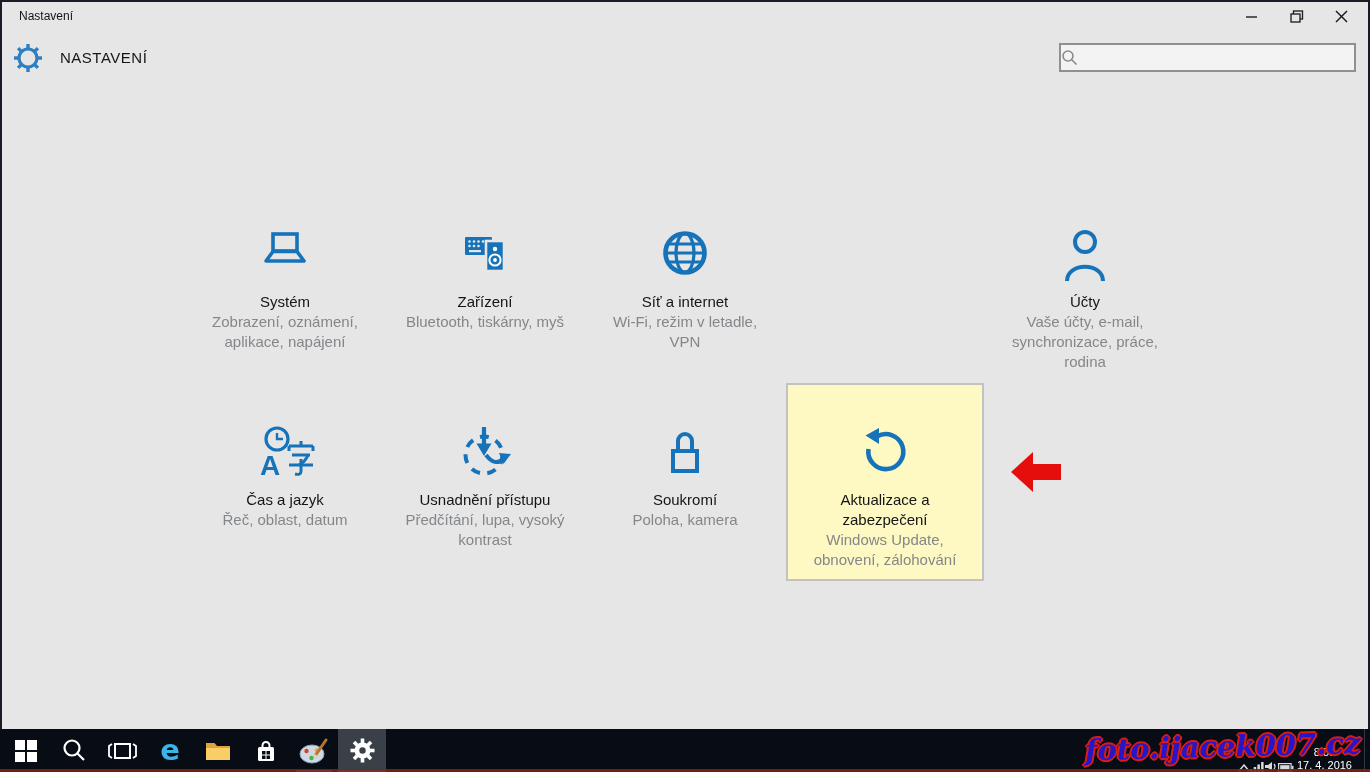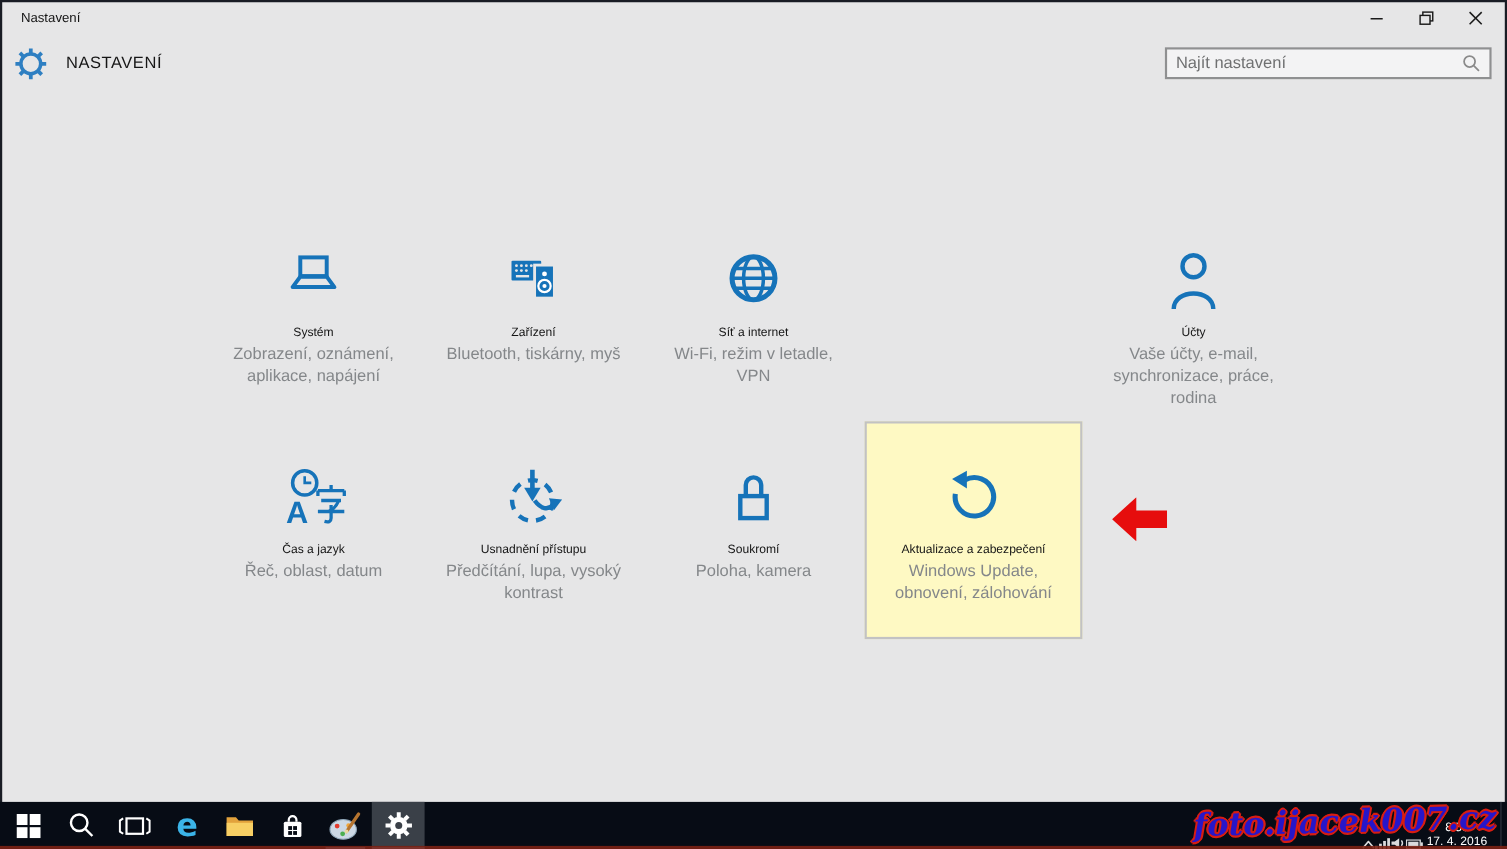--- a/index.html
+++ b/index.html
@@ -29,21 +29,21 @@
   .search-box input::placeholder { color:#6f7071; opacity:1; }
   .search-glass { margin-right:8px; display:flex; }
   
   .tile {
     position:absolute; width:198px; height:198px;
     display:flex; flex-direction:column; align-items:center;
     padding-top:36px; cursor:pointer;
   }
   .tile.highlighted { border:2px solid #c2c2c3; background:#fef9c3; padding-top:34px; }
   .ticon { height:64px; display:flex; align-items:flex-end; justify-content:center; }
-  .t-title { margin-top:7px; font-size:11px; line-height:20px; color:#151515; text-align:center; max-width:176px; }
+  .t-title { margin-top:7px; font-size:15px; line-height:20px; color:#151515; text-align:center; max-width:176px; }
   .t-sub   { font-size:15px; line-height:20px; color:#84878a; text-align:center; max-width:176px; }
   .red-arrow { position:absolute; left:1011px; top:452px; }
   
   .taskbar { position:absolute; left:0; right:0; bottom:0; height:43px; background:#070c15; }
   .tb-slot { position:absolute; top:0; width:48px; height:43px; display:flex; align-items:center; justify-content:center; cursor:pointer; }
   .tb-slot.active { background:#3a4048; }
   .tb-underline { position:absolute; bottom:0; height:2px; background:#74b2e4; }
   .edge-e { font-size:29px; font-weight:bold; color:#3bb4e8; line-height:1; font-family:"DejaVu Sans",sans-serif; }
   .tray { position:absolute; right:18px; top:0; height:43px; display:flex; align-items:flex-end; gap:0; }
   .tray-ic { display:flex; opacity:.85; cursor:pointer; }
@@ -96,21 +96,20 @@
           <line x1="21.4" y1="21.4" x2="24.9" y2="24.9"></line>
         <line x1="24.9" y1="5.1" x2="21.4" y2="8.6"></line>
           <line x1="8.6" y1="21.4" x2="5.1" y2="24.9"></line>
       </g>
       <circle cx="15" cy="15" r="9" fill="none" stroke="#2e7fc2" stroke-width="3.2"></circle>
     </svg>
   </div>
   <div class="app-title">NASTAVENÍ</div>
 
   <div class="search-box">
-    <input type="text" placeholder="Najít nastavení" style="">
     <span class="search-glass">
       <svg width="17" height="17" viewBox="0 0 17 17">
         <circle cx="7" cy="7" r="5" fill="none" stroke="#8a8a8a" stroke-width="1.6"></circle>
         <line x1="10.7" y1="10.7" x2="15.5" y2="15.5" stroke="#8a8a8a" stroke-width="1.6"></line>
       </svg>
     </span>
   </div>
 
   <div class="tile" style="left:186px; top:185px;">
     <div class="ticon">

